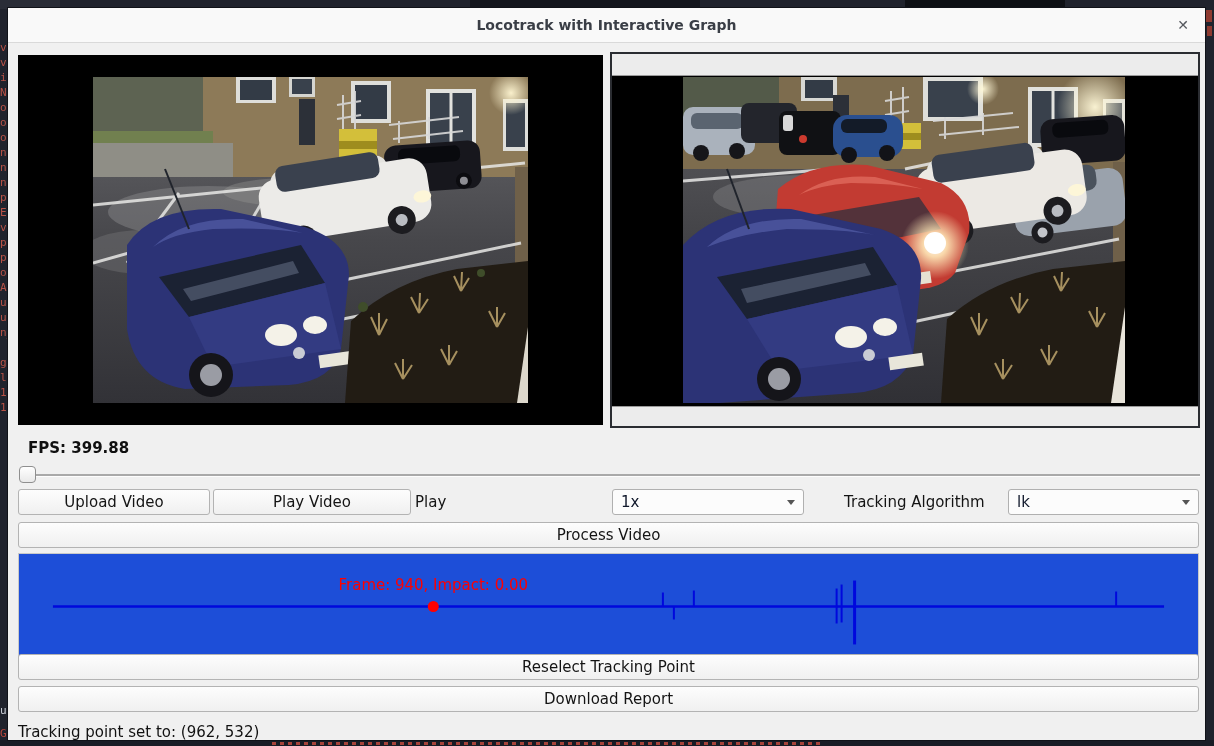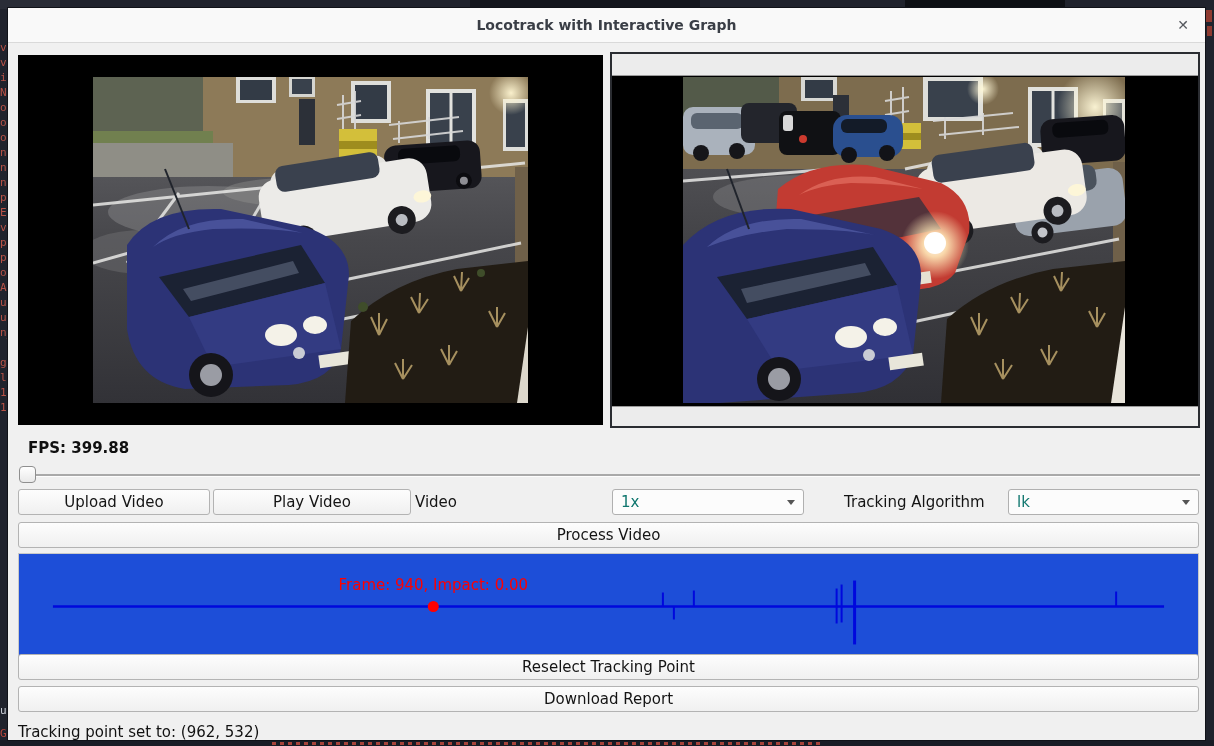--- a/index.html
+++ b/index.html
@@ -58,21 +58,21 @@
   .btn{
     position:absolute;height:26px;box-sizing:border-box;
     background:linear-gradient(#fdfdfd,#f0f0f0);border:1px solid #b3b3b3;border-radius:3px;
     font-family:"DejaVu Sans", sans-serif;font-size:15px;color:#141414;
     display:flex;align-items:center;justify-content:center;padding:12px;
   }
   .btn.short{height:24px;}
   .ctl-label{position:absolute;top:481px;height:26px;line-height:26px;font-size:15px;color:#141414;}
   .combo{
     position:absolute;top:481px;height:26px;box-sizing:border-box;background:#fcfcfc;
-    border:1px solid #b0b0b0;border-radius:3px;font-size:15px;color:#0f766e;
+    border:1px solid #b0b0b0;border-radius:3px;font-size:15px;color:#0f172a;
     display:flex;align-items:center;padding:0 8px;
   }
   .combo .val{flex:1;}
   .combo .arrow{
     width:0;height:0;border-left:4px solid transparent;border-right:4px solid transparent;
     border-top:5px solid #555;margin-left:6px;
   }
   .graph-panel{
     position:absolute;left:10px;top:545px;width:1181px;height:108px;background:#1d4ed8;
     border:1px solid #c9c9c9;box-sizing:border-box;
@@ -332,21 +332,21 @@
     </svg>
   </div>
 
   <div class="fps">FPS: 399.88</div>
 
   <div class="slider-groove"></div>
   <div class="slider-handle"></div>
 
   <button class="btn" style="left:10px;top:481px;width:192px;">Upload Video</button>
   <button class="btn" style="left:205px;top:481px;width:198px;">Play Video</button>
-  <span class="ctl-label" style="left:407px;">Video</span>
+  <span class="ctl-label" style="left:407px;">Play</span>
 
   <div class="combo" style="left:604px;width:192px;">
     <span class="val">1x</span>
     <span class="arrow"></span>
   </div>
 
   <span class="ctl-label" style="left:836px;">Tracking Algorithm</span>
 
   <div class="combo" style="left:1000px;width:191px;">
     <span class="val">lk</span>

